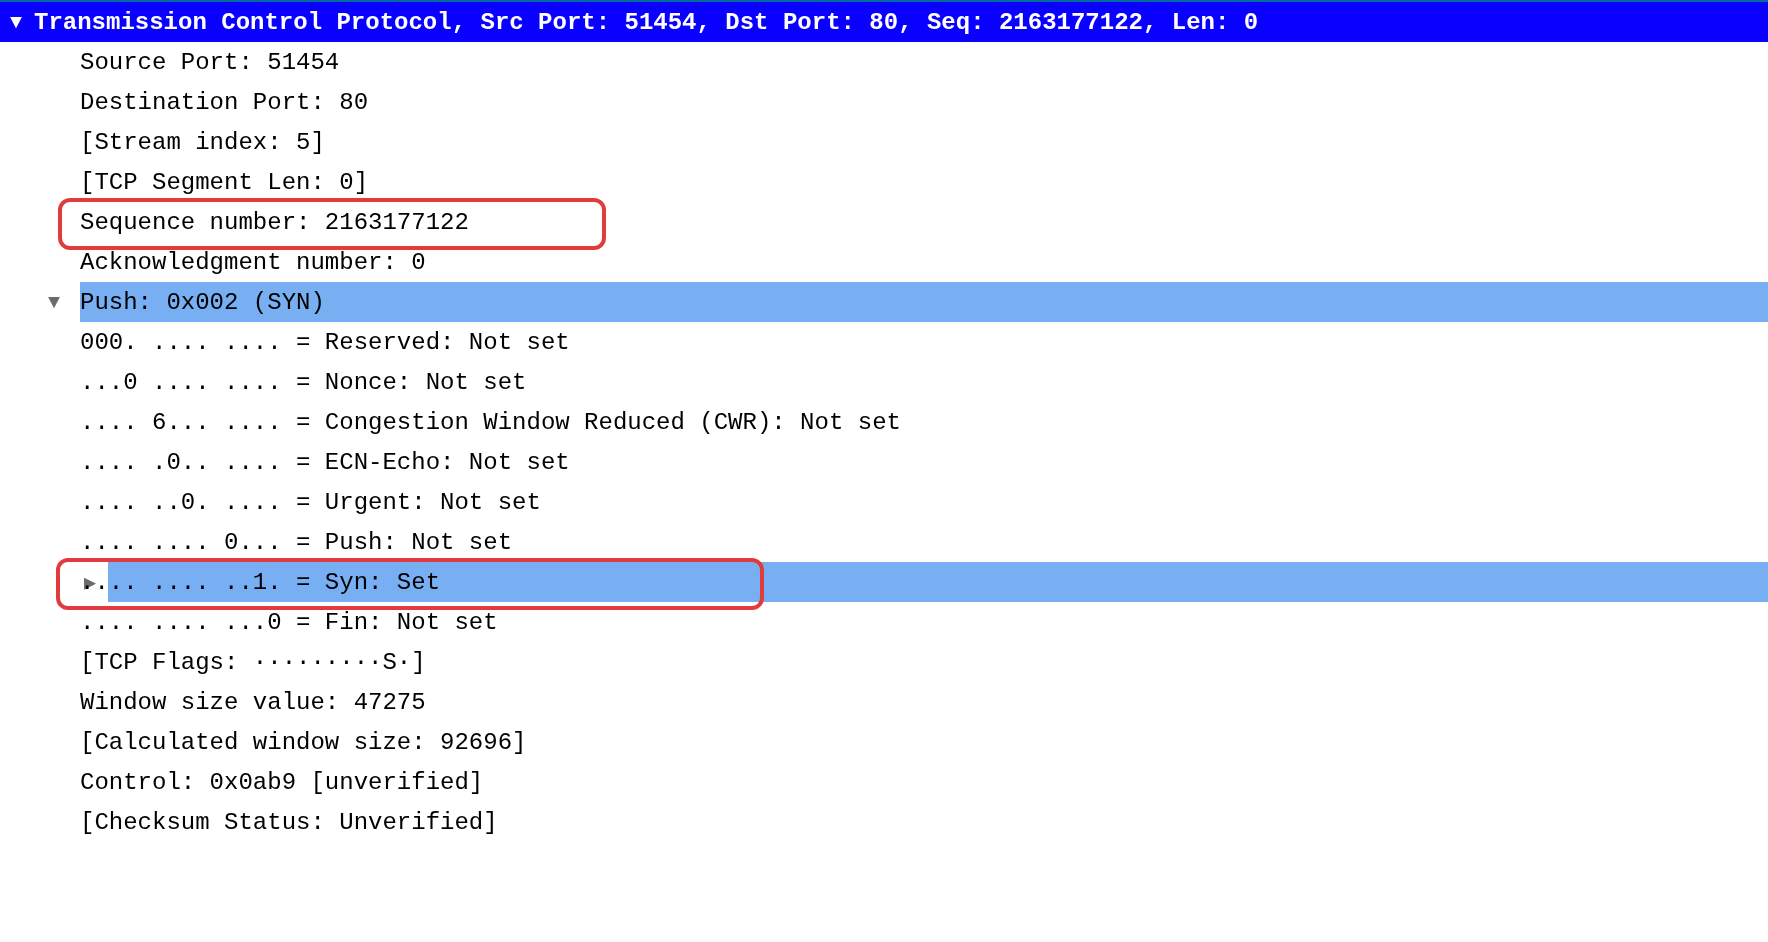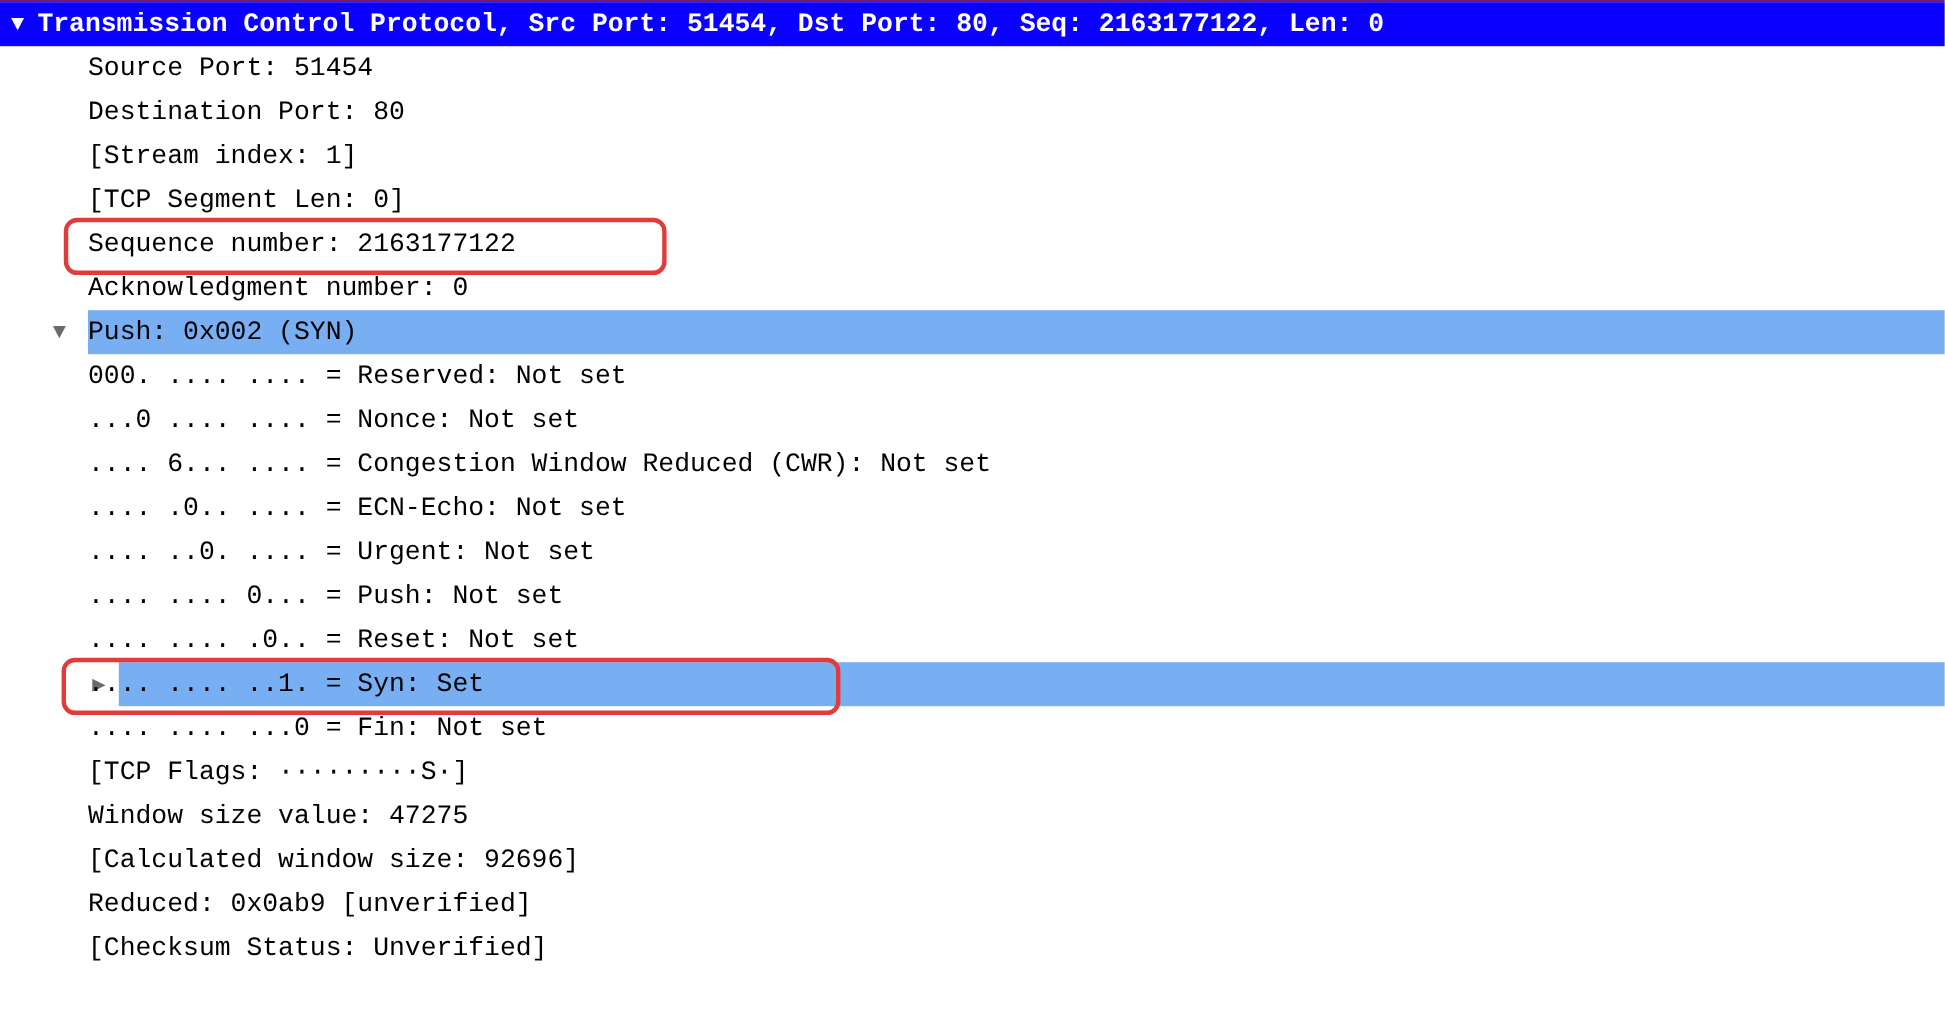--- a/index.html
+++ b/index.html
@@ -7,21 +7,21 @@
     padding: 0;
     width: 1768px;
     height: 942px;
     background: #ffffff;
     font-family: "Menlo", "Consolas", "Courier New", monospace;
     font-size: 24px;
     color: #000000;
     overflow: hidden;
   }
   .pane {
-    border-top: 2px solid #701a75;
+    border-top: 2px solid #0369a1;
     width: 100%;
     height: 100%;
     box-sizing: border-box;
   }
   .row {
     display: flex;
     align-items: center;
     height: 40px;
     white-space: pre;
     position: relative;
@@ -101,21 +101,21 @@
 
   <div class="row indent-1">
     <span class="text">Source Port: 51454</span>
   </div>
 
   <div class="row indent-1">
     <span class="text">Destination Port: 80</span>
   </div>
 
   <div class="row indent-1">
-    <span class="text">[Stream index: 1]</span>
+    <span class="text">[Stream index: 5]</span>
   </div>
 
   <div class="row indent-1">
     <span class="text">[TCP Segment Len: 0]</span>
   </div>
 
   <div class="row indent-1" style="position:relative;">
     <span class="text">Sequence number: 2163177122</span>
     <div class="highlight-box" style="left:58px; top:-4px; width:540px; height:44px;"></div>
   </div>
@@ -144,23 +144,20 @@
   </div>
   <div class="row flag-item">
     <span class="text">.... .0.. .... = ECN-Echo: Not set</span>
   </div>
   <div class="row flag-item">
     <span class="text">.... ..0. .... = Urgent: Not set</span>
   </div>
   <div class="row flag-item">
     <span class="text">.... .... 0... = Push: Not set</span>
   </div>
-  <div class="row flag-item">
-    <span class="text">.... .... .0.. = Reset: Not set</span>
-  </div>
 
   <div class="row flag-item" style="position:relative; z-index:0;">
     <div class="fullwidth-blue-flag"></div>
     <div class="arrow-col-sub">
       <span class="arrow tri-right" style="color:#6b6b6b;"></span>
     </div>
     <span class="text">.... .... ..1. = Syn: Set</span>
     <div class="highlight-box" style="left:56px; top:-4px; width:700px; height:44px;"></div>
   </div>
 
@@ -171,19 +168,19 @@
     <span class="text">[TCP Flags: ·········S·]</span>
   </div>
 
   <div class="row indent-1">
     <span class="text">Window size value: 47275</span>
   </div>
   <div class="row indent-1">
     <span class="text">[Calculated window size: 92696]</span>
   </div>
   <div class="row indent-1">
-    <span class="text">Reduced: 0x0ab9 [unverified]</span>
+    <span class="text">Control: 0x0ab9 [unverified]</span>
   </div>
   <div class="row indent-1">
     <span class="text">[Checksum Status: Unverified]</span>
   </div>
 
 </div>
 
 </body></html>

